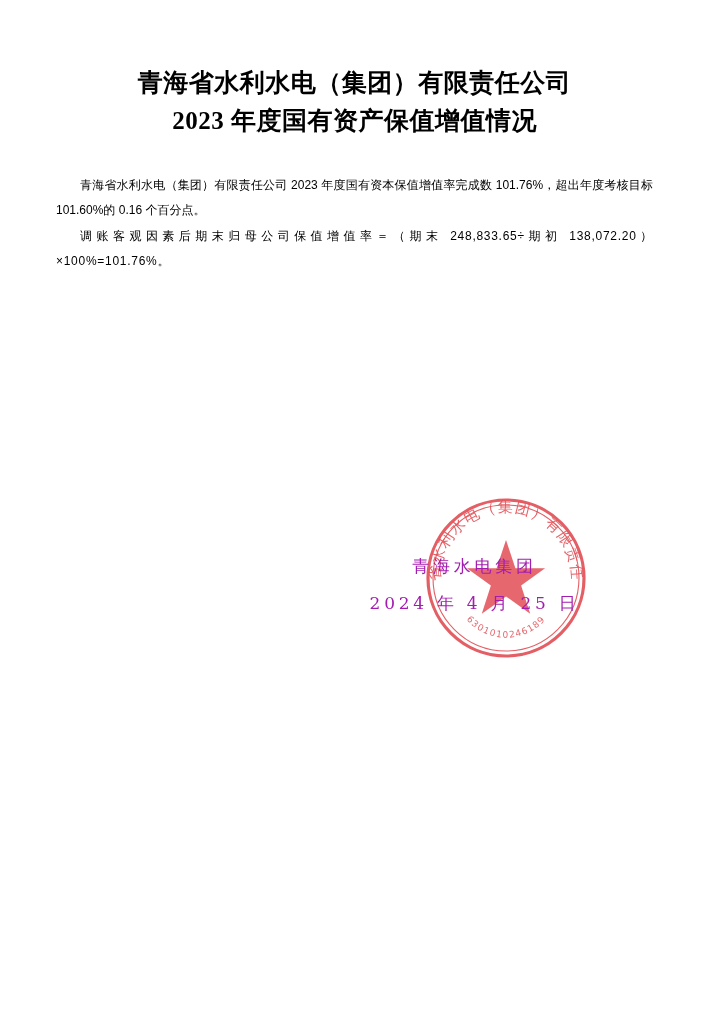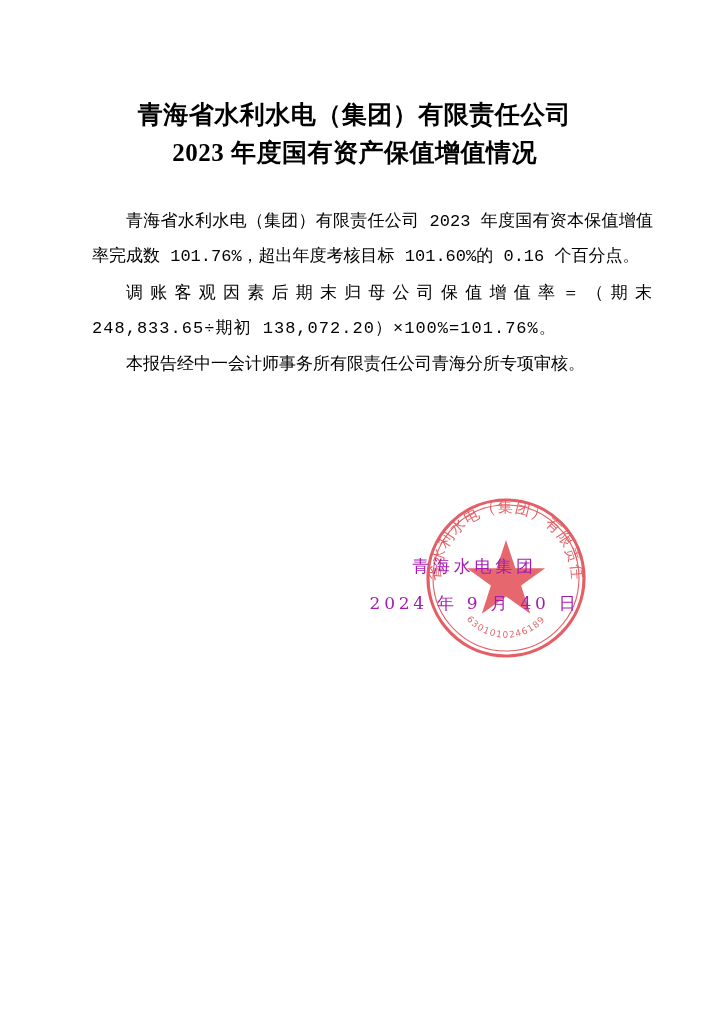--- a/index.html
+++ b/index.html
@@ -14,41 +14,40 @@
     font-family: "DejaVu Serif", "Liberation Serif", serif;
     color: #000000;
     overflow: hidden;
   }
   .page {
     position: absolute;
     left: 0; top: 0;
     width: 709px;
     height: 1020px;
     box-sizing: border-box;
-    padding: 96px 56px 40px 56px;
+    padding: 64px 56px 40px 56px;
   }
   .doc-title {
     text-align: center;
     font-size: 25px;
     font-weight: bold;
     line-height: 1.5;
     letter-spacing: 0.5px;
     margin: 0 0 34px 0;
     font-family: "DejaVu Serif", "Liberation Serif", serif;
   }
   .doc-title .line1 { display: block; }
   .doc-title .line2 { display: block; font-family: Liberation Serif, serif; }
 
   .body-text {
-    font-size: 17px;
+    font-size: 12px;
     line-height: 2.05;
     text-align: justify;
     text-justify: inter-ideograph;
-    font-family: Liberation Mono, monospace;
-    margin-left: 36px;
+    font-family: Liberation Sans, sans-serif;
   }
   .para {
     margin: 0 0 2px 0;
     text-indent: 2em;
     text-align: justify;
   }
   .para.spread {
     
     letter-spacing: 0.06em;
   }
@@ -97,21 +96,20 @@
 <div class="page">
 
   <h1 class="doc-title">
     <span class="line1">青海省水利水电（集团）有限责任公司</span>
     <span class="line2">2023 年度国有资产保值增值情况</span>
   </h1>
 
   <div class="body-text">
     <p class="para">青海省水利水电（集团）有限责任公司 2023 年度国有资本保值增值率完成数 101.76%，超出年度考核目标 101.60%的 0.16 个百分点。</p>
     <p class="para spread">调账客观因素后期末归母公司保值增值率＝（期末 248,833.65÷期初 138,072.20）×100%=101.76%。</p>
-    <p class="para">本报告经中一会计师事务所有限责任公司青海分所专项审核。</p>
   </div>
 
   <div class="seal">
     <svg width="180" height="180" viewBox="0 0 180 180" xmlns="http://www.w3.org/2000/svg">
       <g fill="none" stroke="#e0484f" stroke-width="3.2" opacity="0.95">
         <circle cx="90" cy="90" r="78"></circle>
         <circle cx="90" cy="90" r="73" stroke-width="1.1"></circle>
       </g>
 
       <polygon points="90,52 99.4,80.2 129.1,80.2 105.1,97.6 114.2,125.8 90,108.4 65.8,125.8 74.9,97.6 50.9,80.2 80.6,80.2" fill="#e0484f" opacity="0.9"></polygon>
@@ -125,17 +123,17 @@
       </text>
       <text font-family="DejaVu Sans, Liberation Sans, sans-serif" font-size="9" fill="#e0484f" letter-spacing="1.2" opacity="0.9">
         <textPath href="#sealBottomArc" startOffset="50%" text-anchor="middle">6301010246189</textPath>
       </text>
     </svg>
   </div>
 
   <div class="sign-block">
     <div class="sign-inner">
       <div class="sign-name">青海水电集团</div>
-      <div class="sign-date">2024 年 9 月 40 日</div>
+      <div class="sign-date">2024 年 4 月 25 日</div>
     </div>
   </div>
 
 </div>
 
 </body></html>

